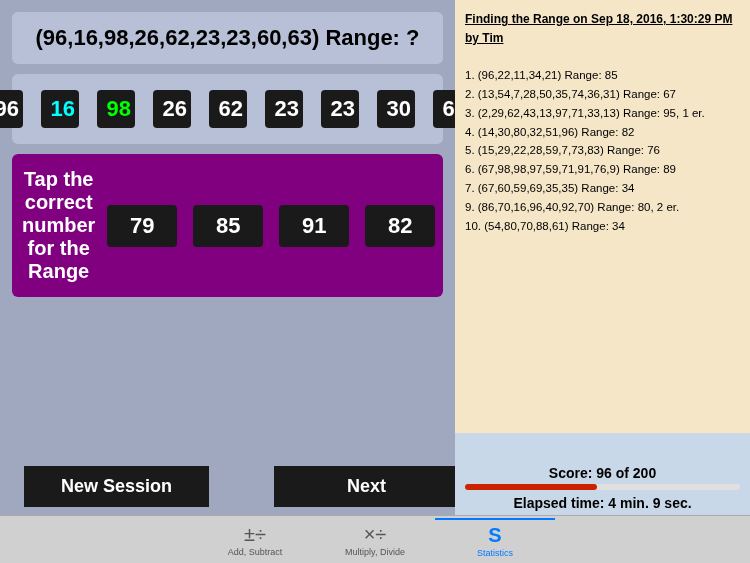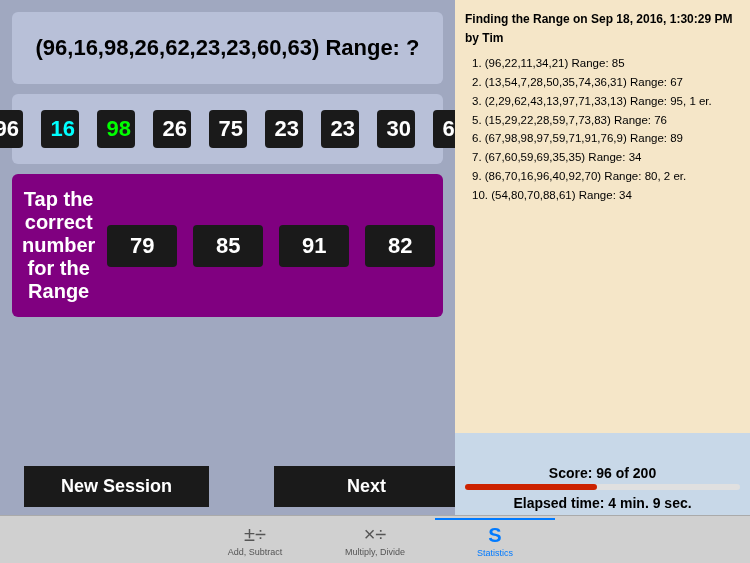--- a/index.html
+++ b/index.html
@@ -25,21 +25,21 @@
       background: #a0a8c0;
       padding: 12px;
       display: flex;
       flex-direction: column;
       gap: 10px;
     }
 
     .question-box {
       background: #b8c0d8;
       border-radius: 6px;
-      padding: 23px 10px;
+      padding: 13px 10px;
       text-align: center;
     }
 
     .question-text {
       font-size: 22px;
       font-weight: bold;
       color: #000;
     }
 
     .numbers-box {
@@ -132,27 +132,27 @@
       width: 295px;
       background: #f5e6c8;
       padding: 10px;
       font-size: 11.5px;
       color: #000;
       line-height: 1.55;
     }
 
     .right-panel .panel-title {
       font-weight: bold;
-      margin-bottom: 8px;
+      margin-bottom: 20px;
       font-size: 12px;
+      text-decoration: underline;
     }
 
     .right-panel .history-item {
       margin-bottom: 1px;
-      margin-left: 7px;
     }
 
     
     .score-section {
       position: absolute;
       right: 0;
       bottom: 48px;
       width: 295px;
       background: #c8d8e8;
       padding: 4px 10px;
@@ -244,21 +244,21 @@
 
     <div class="question-box">
       <span class="question-text">(96,16,98,26,62,23,23,60,63) Range: ?</span>
     </div>
 
     <div class="numbers-box" id="numbers-container">
     <div class="number-pill">96</div>
         <div class="number-pill highlight-cyan">16</div>
         <div class="number-pill highlight-green">98</div>
         <div class="number-pill">26</div>
-        <div class="number-pill">75</div>
+        <div class="number-pill">62</div>
         <div class="number-pill">23</div>
         <div class="number-pill">23</div>
         <div class="number-pill">30</div>
         <div class="number-pill">63</div>
       </div>
 
     <div class="answer-box">
       <span class="tap-instruction">Tap the correct number for the Range</span>
       <div class="answer-choices" id="choices-container">
       <button class="answer-btn">79</button>
@@ -271,20 +271,21 @@
 
   <div class="right-panel">
     <div class="panel-title">
       <span>Finding the  Range  on Sep 18, 2016, 1:30:29 PM</span><br>
       <span>by Tim</span>
     </div>
     <div id="history-container">
         <div class="history-item">1.  (96,22,11,34,21) Range: 85</div>
         <div class="history-item">2.  (13,54,7,28,50,35,74,36,31) Range: 67</div>
         <div class="history-item">3.  (2,29,62,43,13,97,71,33,13) Range: 95, 1  er.</div>
+        <div class="history-item">4.  (14,30,80,32,51,96) Range: 82</div>
         <div class="history-item">5.  (15,29,22,28,59,7,73,83) Range: 76</div>
         <div class="history-item">6.  (67,98,98,97,59,71,91,76,9) Range: 89</div>
         <div class="history-item">7.  (67,60,59,69,35,35) Range: 34</div>
         <div class="history-item">9.  (86,70,16,96,40,92,70) Range: 80,  2  er.</div>
         <div class="history-item">10.  (54,80,70,88,61) Range: 34</div>
       </div>
   </div>
 </div>
 
 <div style="display:flex; background:#a0a8c0; padding: 8px 10px; width:455px; position:absolute; bottom:48px; left:14px;">

